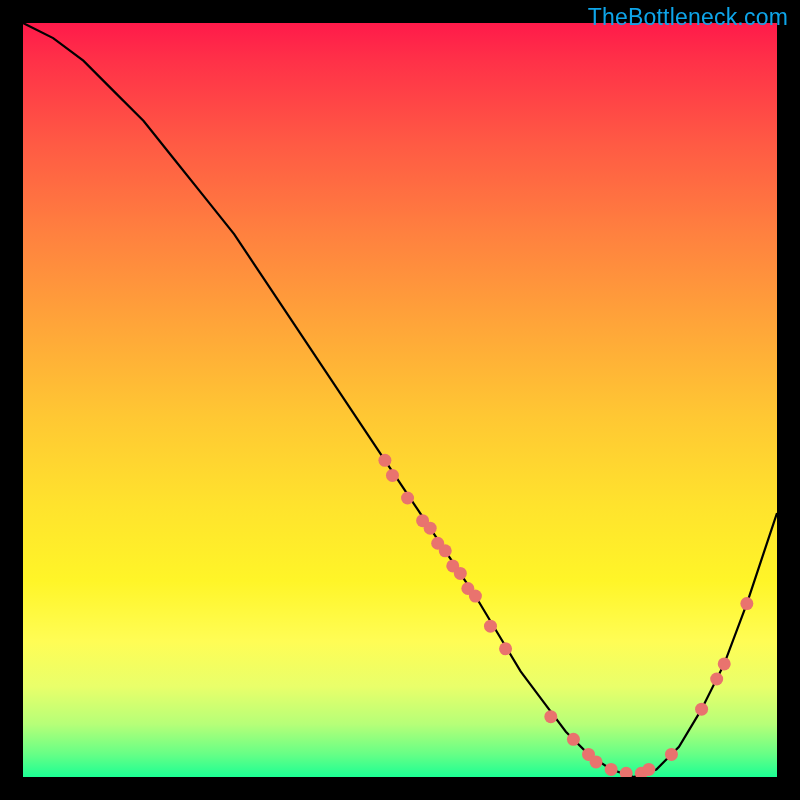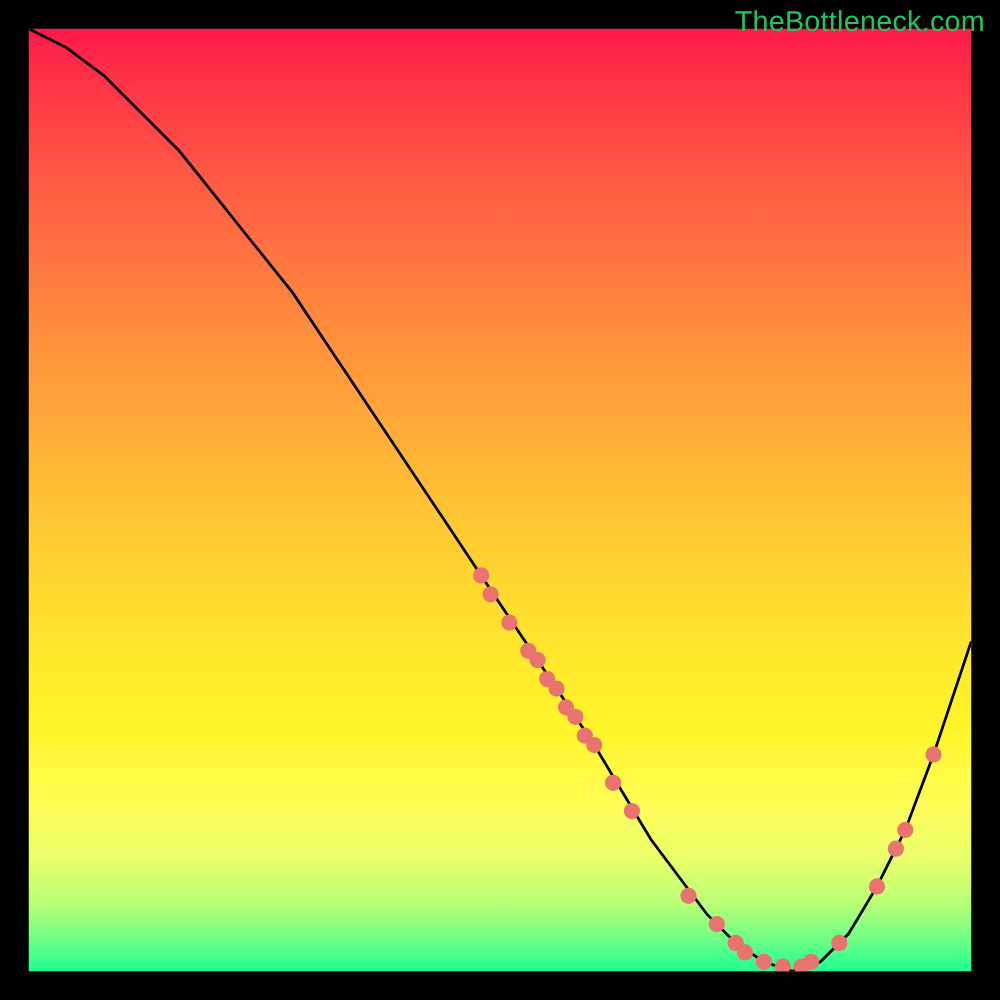--- a/index.html
+++ b/index.html
@@ -16,21 +16,21 @@
     height: 800px;
     background: #000000;
     position: relative;
   }
   .watermark {
     position: absolute;
     top: 4px;
     right: 12px;
     font-size: 23px;
     font-weight: 500;
-    color: #22c55e;
+    color: #0ea5e9;
     letter-spacing: 0.2px;
     z-index: 3;
   }
   .plot {
     position: absolute;
     left: 23px;
     top: 23px;
     width: 754px;
     height: 754px;
     background: linear-gradient(to bottom,

